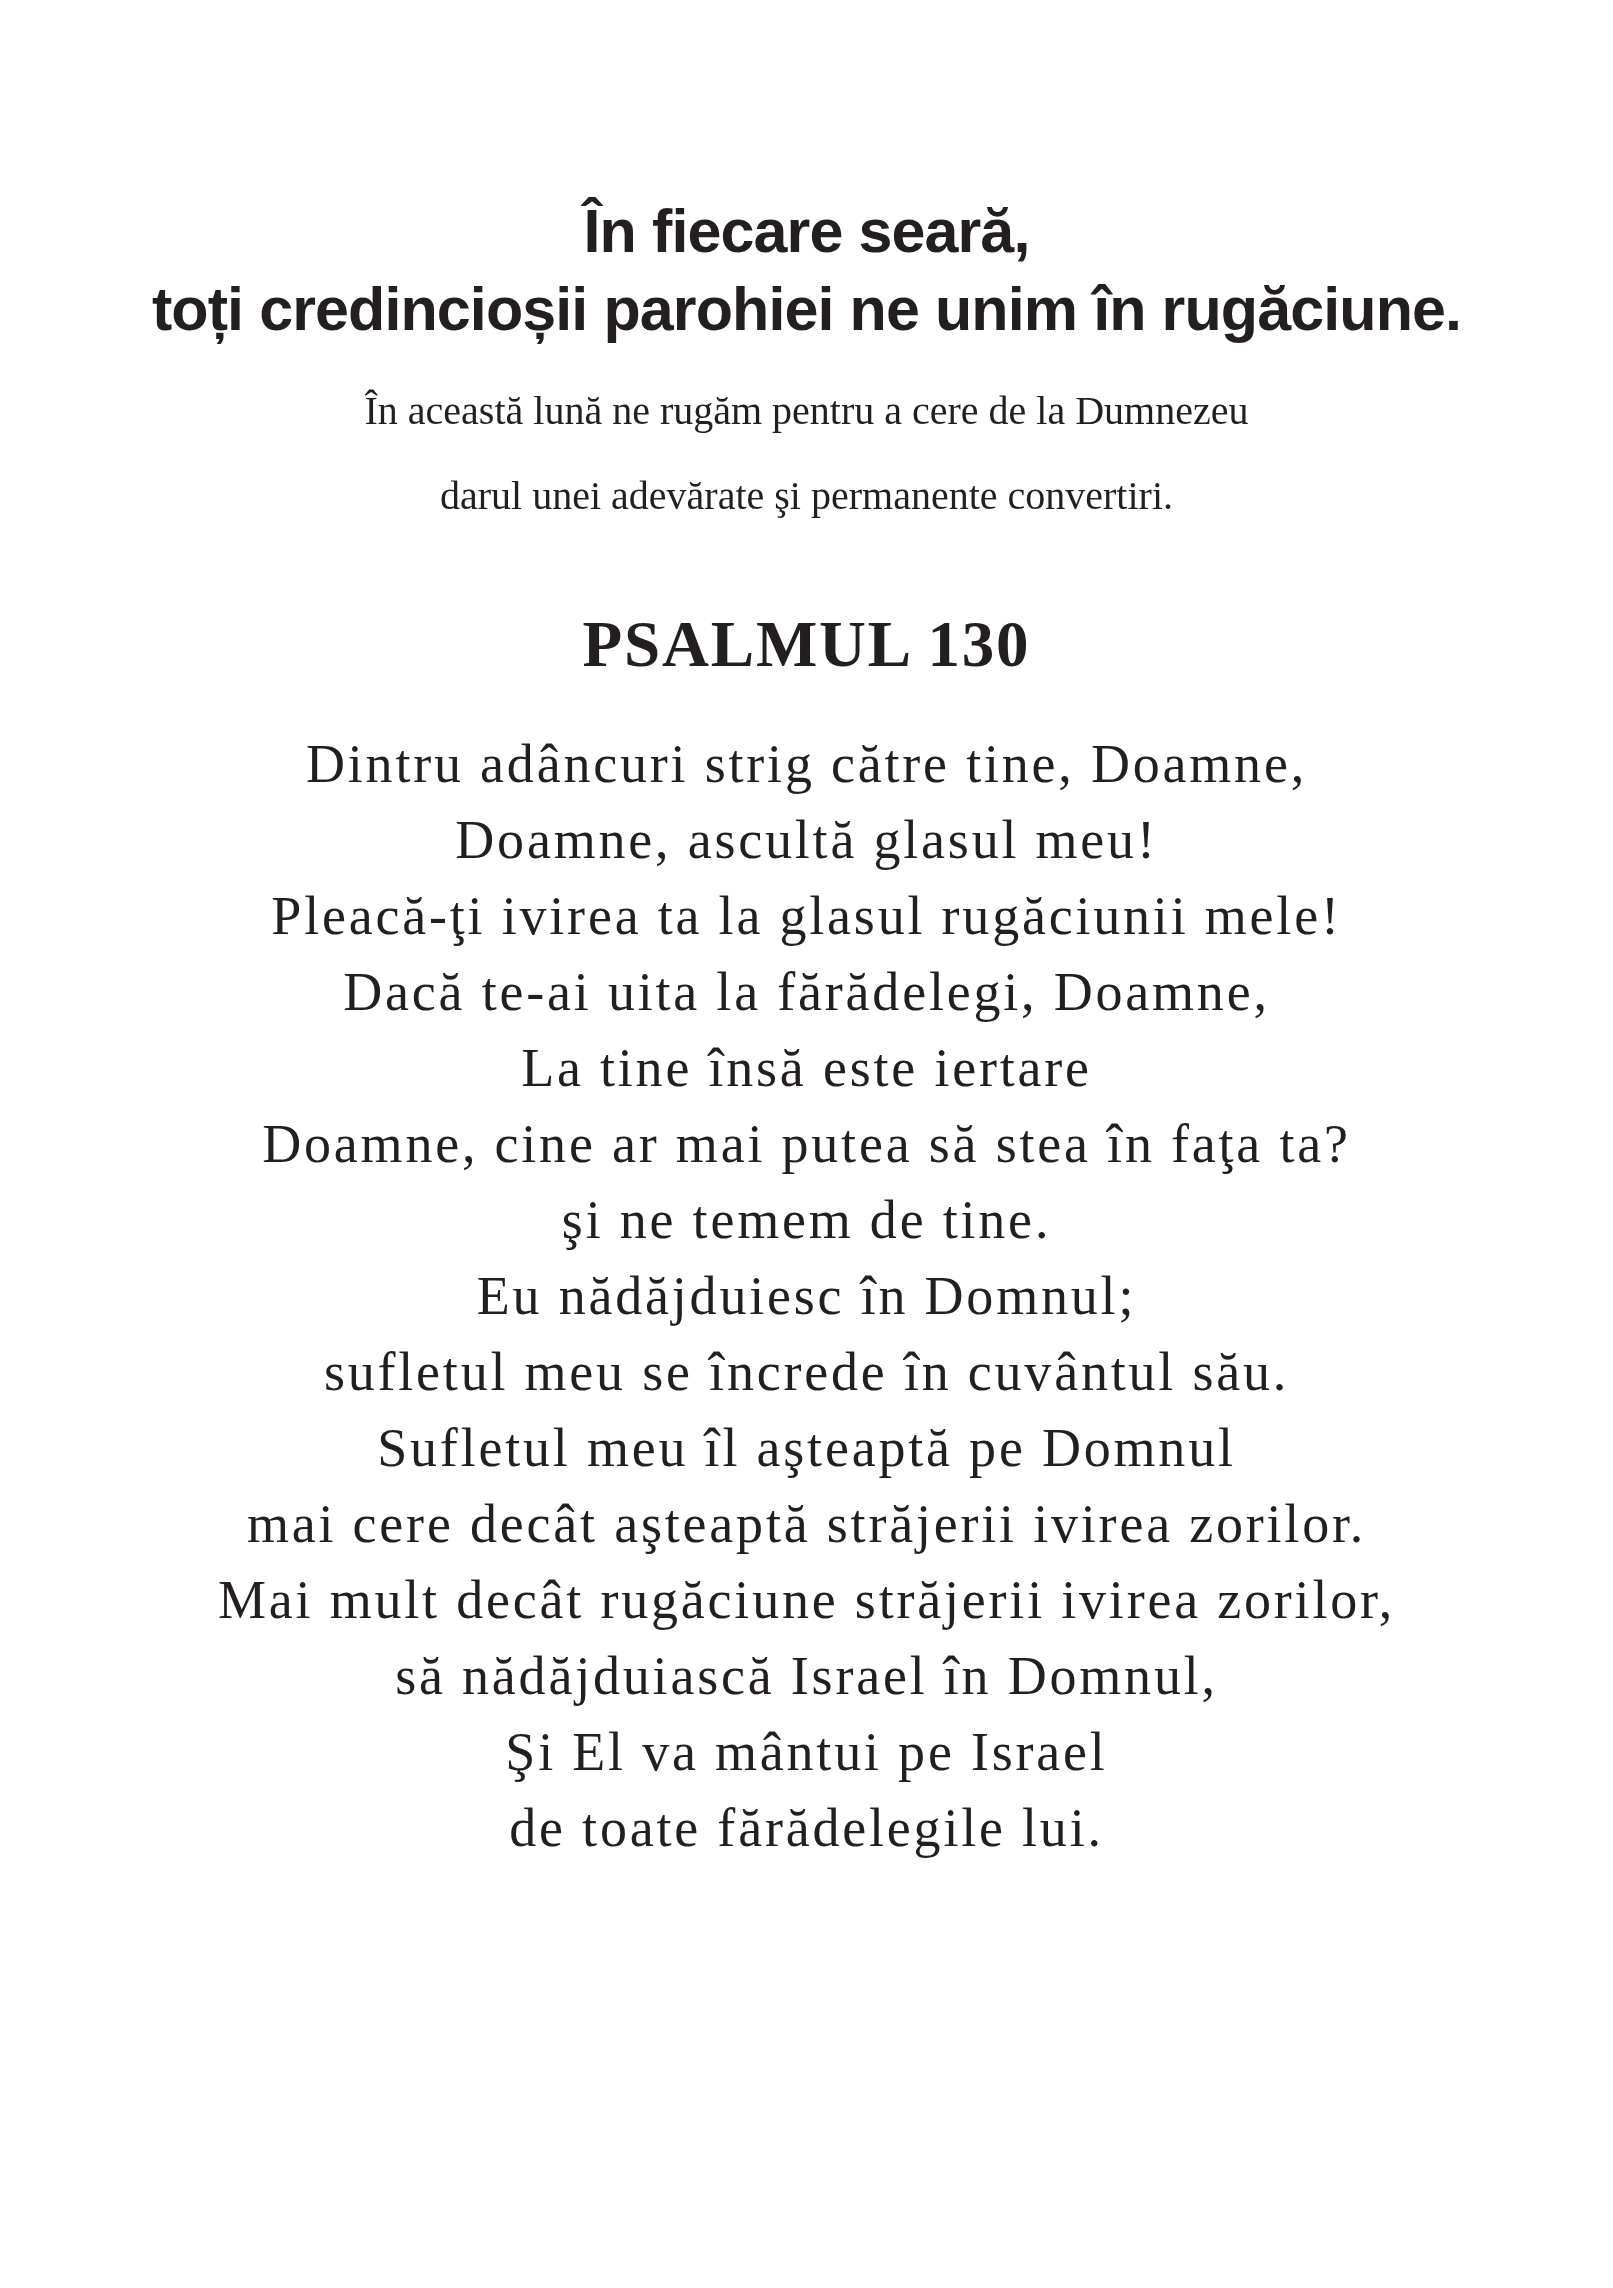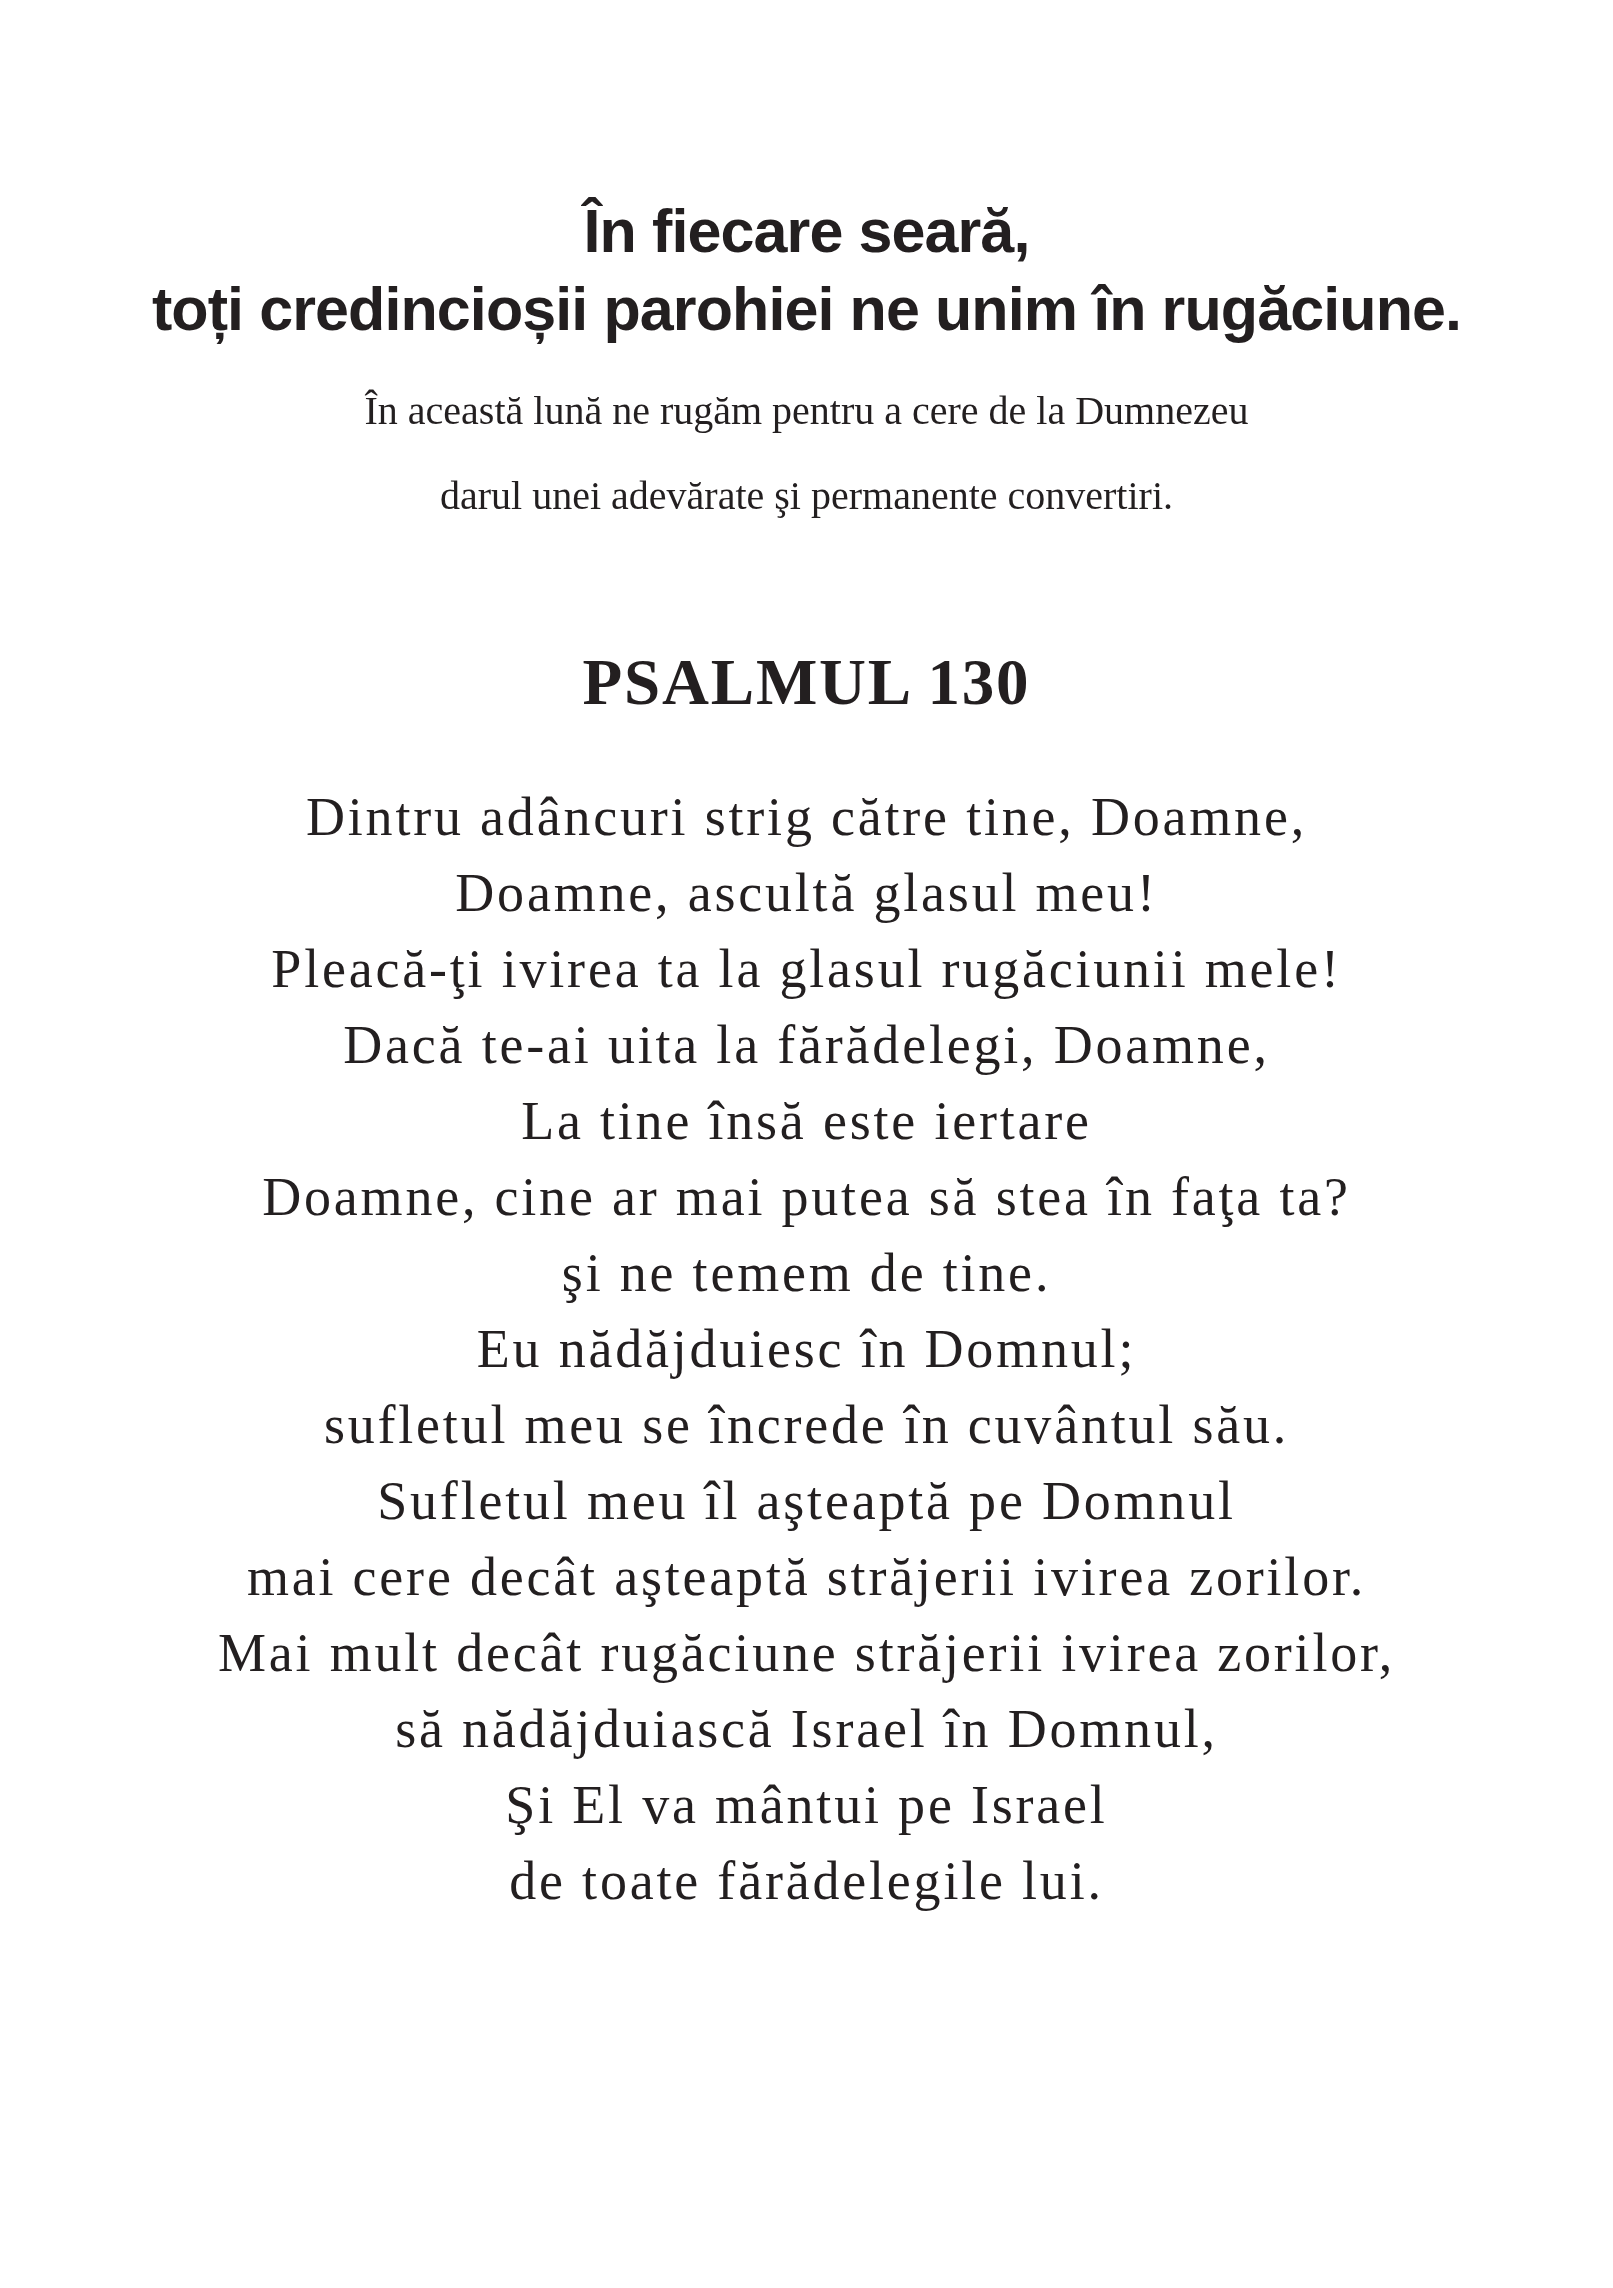--- a/index.html
+++ b/index.html
@@ -28,31 +28,31 @@
 
   .intro {
     margin-top: 20px;
     font-family: "Liberation Serif", serif;
     font-size: 40px;
     line-height: 85px;
     text-align: center;
   }
 
   .psalm-title {
-    margin: 107px 0 0 0;
+    margin: 69px 0 0 0;
     font-family: "Liberation Serif", serif;
     font-weight: bold;
     font-size: 65px;
     line-height: 74px;
     letter-spacing: 1.8px;
     text-align: center;
   }
 
   .psalm {
-    margin-top: 60px;
+    margin-top: 45px;
     font-family: "Liberation Serif", serif;
     font-size: 54px;
     line-height: 76px;
     letter-spacing: 2.8px;
     text-align: center;
   }
   .psalm-line { white-space: nowrap; }
 </style>
 </head>
 <body>

